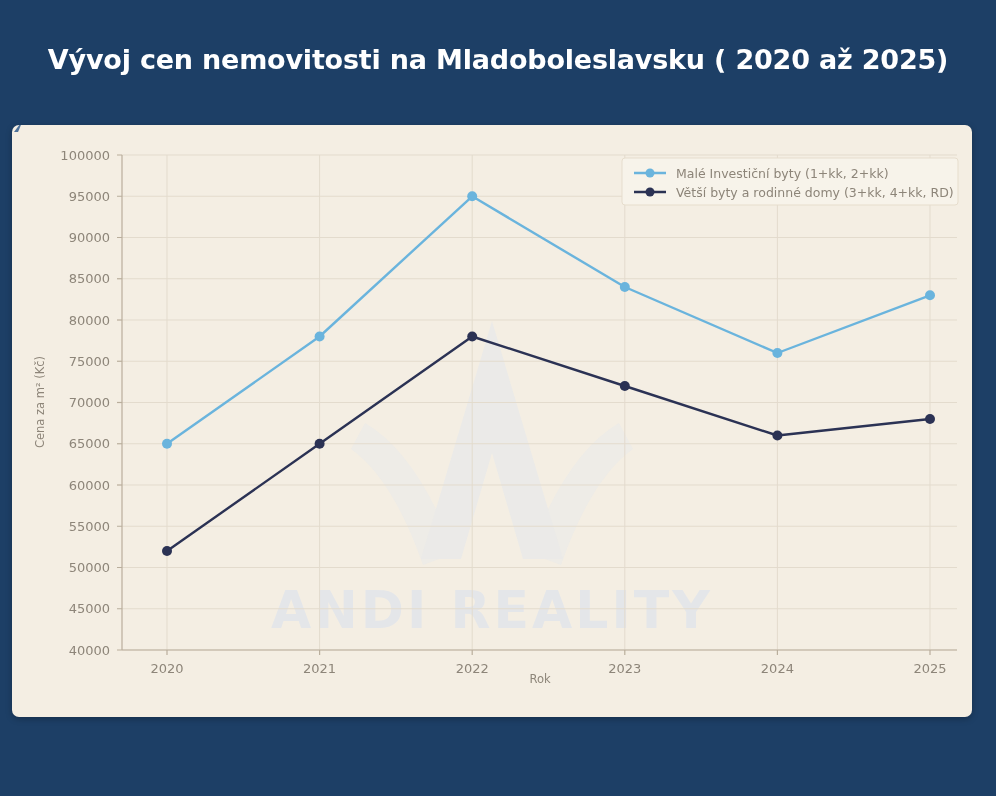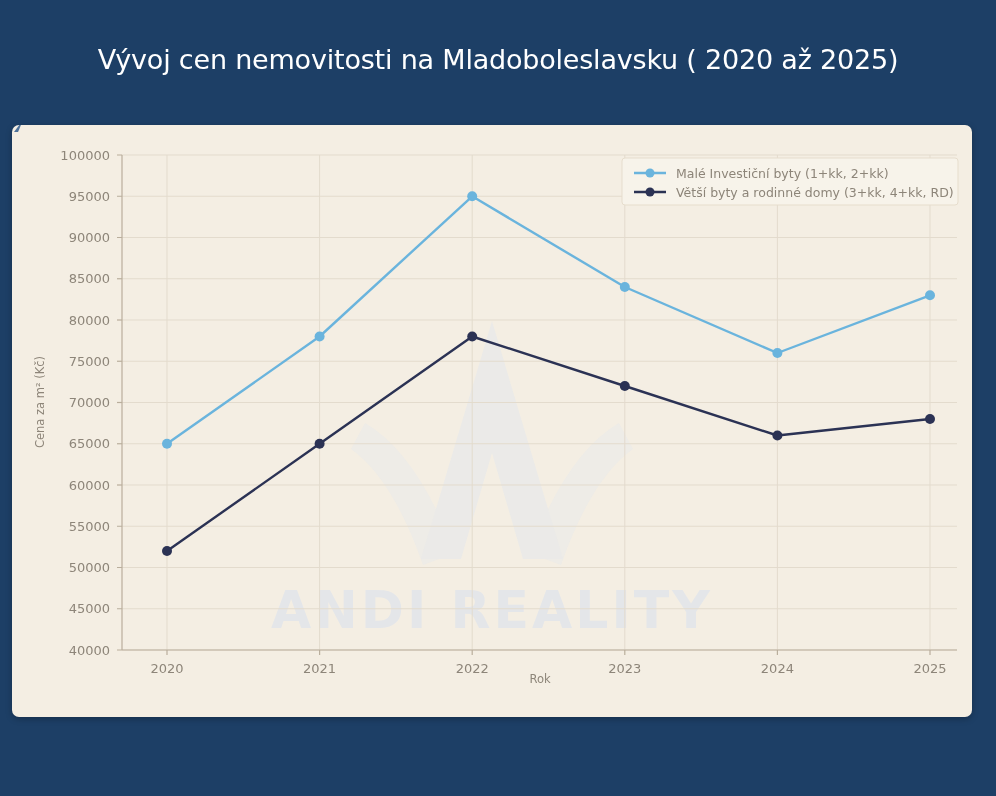--- a/index.html
+++ b/index.html
@@ -16,21 +16,21 @@
   }
   #page-title {
     position: absolute;
     left: 0;
     top: 44px;
     width: 996px;
     text-align: center;
     color: #ffffff;
     font-family: "DejaVu Sans", sans-serif;
     font-size: 27px;
-    font-weight: normal;
+    font-weight: bold;
     letter-spacing: -0.2px;
     white-space: nowrap;
   }
   #chart-card {
     position: absolute;
     left: 12px;
     top: 125px;
     width: 960px;
     height: 592px;
     background: #f4eee3;

